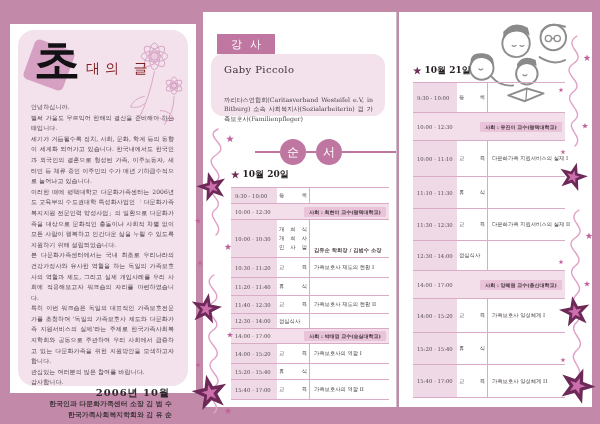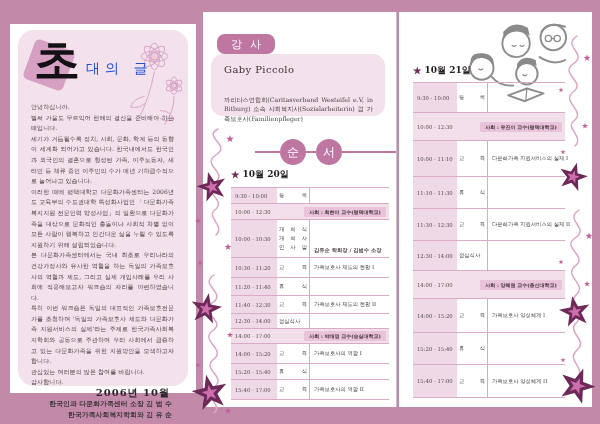--- a/index.html
+++ b/index.html
@@ -9,29 +9,29 @@
   .panel{position:absolute;background:#fff;}
   .panel-left{left:10px;top:24px;width:186px;height:369px;}
   .panel-mid{left:203px;top:12px;width:193px;height:395px;border-right:1px solid #c9c2c6;}
   .panel-right{left:399px;top:12px;width:193px;height:395px;}
 
   
   .inv-box{position:absolute;left:8px;top:6px;width:170px;height:356px;background:#f3e1eb;border-radius:16px;}
   .diamond{position:absolute;left:10px;top:14px;width:42px;height:42px;background:#d5a0c2;border-radius:5px;transform:rotate(20deg);}
   .inv-title{position:absolute;left:16px;top:4px;display:flex;align-items:flex-end;z-index:2;}
   .big-cho{font-size:46px;line-height:52px;font-weight:bold;color:#141114;}
-  .title-rest{margin-left:6px;margin-bottom:8px;font-size:14px;letter-spacing:5px;color:#1d4ed8;}
+  .title-rest{margin-left:6px;margin-bottom:8px;font-size:14px;letter-spacing:5px;color:#7f1d1d;}
   .flower{position:absolute;right:-2px;top:2px;width:80px;height:102px;opacity:.85;}
   .inv-body{position:absolute;left:13px;right:14px;top:72px;font-size:6px;line-height:10.6px;color:#4c4448;text-align:justify;letter-spacing:.1px;}
   .inv-body > div{margin:0;}
   .inv-date{margin-top:7px;text-align:right;font-size:10px;font-weight:bold;letter-spacing:1px;color:#2e272b;padding-right:4px;}
   .inv-sign{margin-top:12px;text-align:right;font-size:6.8px;font-weight:bold;line-height:11px;color:#3c3438;padding-right:2px;}
 
   
-  .pill{position:absolute;left:14px;top:22px;width:58px;height:20px;background:#bf77a1;border-radius:8px;color:#fff;display:flex;align-items:center;justify-content:center;font-size:11px;letter-spacing:8px;text-indent:8px;}
+  .pill{position:absolute;left:14px;top:22px;width:58px;height:20px;background:#bf77a1;border-radius:0;color:#fff;display:flex;align-items:center;justify-content:center;font-size:11px;letter-spacing:8px;text-indent:8px;}
   .lect-box{position:absolute;left:8px;top:42px;width:174px;height:62px;background:#f3e1eb;border-radius:12px;padding:10px 12px 0 13px;box-sizing:border-box;}
   .lect-name{font-size:10px;color:#3b3136;letter-spacing:.4px;margin-bottom:20px;}
   .lect-desc{font-size:6.2px;line-height:9.4px;color:#4c4448;text-align:justify;}
   .order-row{position:absolute;left:52px;right:0;top:127px;height:26px;display:flex;align-items:center;}
   .oline{height:2px;background:#bf77a1;}
   .seg1{width:25px;}.seg2{width:10px;}.seg3{flex:1;}
   .ocircle{width:26px;height:26px;border-radius:50%;background:#bf77a1;color:#fff;display:flex;align-items:center;justify-content:center;font-size:12px;flex:0 0 auto;}
   .day-title{position:absolute;display:flex;align-items:center;gap:3px;font-size:9px;font-weight:bold;color:#241e22;}
   .dstar{color:#6f2d59;font-size:9.5px;}
   .dt-mid{left:28px;top:156px;}

